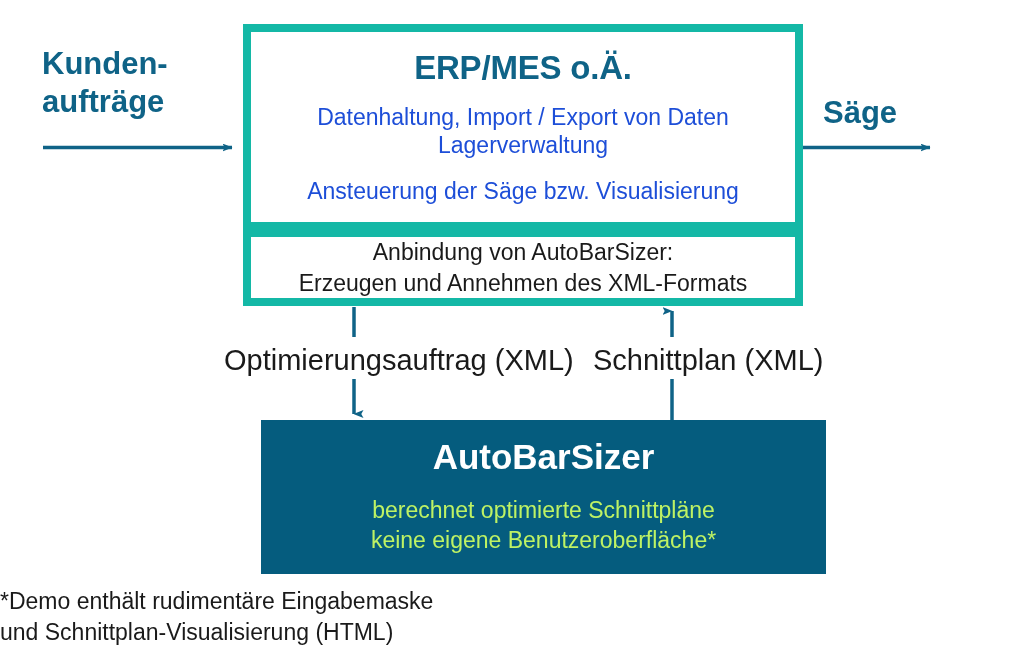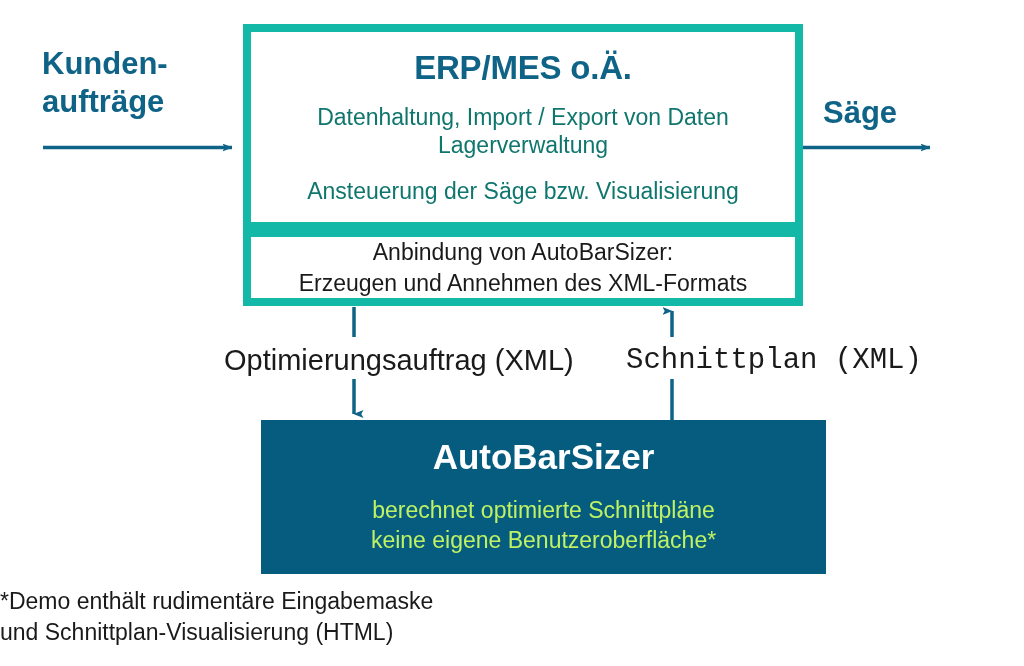--- a/index.html
+++ b/index.html
@@ -64,21 +64,21 @@
   .erp-title {
     color: #0F6387;
     font-weight: bold;
     font-size: 33px;
     line-height: 1.1;
     letter-spacing: -0.2px;
     margin: 2px 0 16px 0;
     text-align: center;
   }
   .erp-line {
-    color: #0f766e;
+    color: #1d4ed8;
     font-size: 23px;
     line-height: 1.25;
     text-align: center;
     white-space: nowrap;
   }
   .erp-gap {
     height: 17px;
   }
   .anb-line {
     color: #1a1a1a;
@@ -125,23 +125,22 @@
     position: absolute;
     color: #1a1a1a;
     font-size: 29px;
     white-space: nowrap;
   }
   #label-optimierungsauftrag {
     left: 224px;
     top: 344px;
   }
   #label-schnittplan {
-    left: 626px;
+    left: 593px;
     top: 344px;
-    font-family: Liberation Mono, monospace;
   }
   #footnote {
     position: absolute;
     left: 0;
     top: 586px;
     width: 1024px;
     text-align: left;
     color: #1a1a1a;
     font-size: 23px;
     line-height: 1.33;

